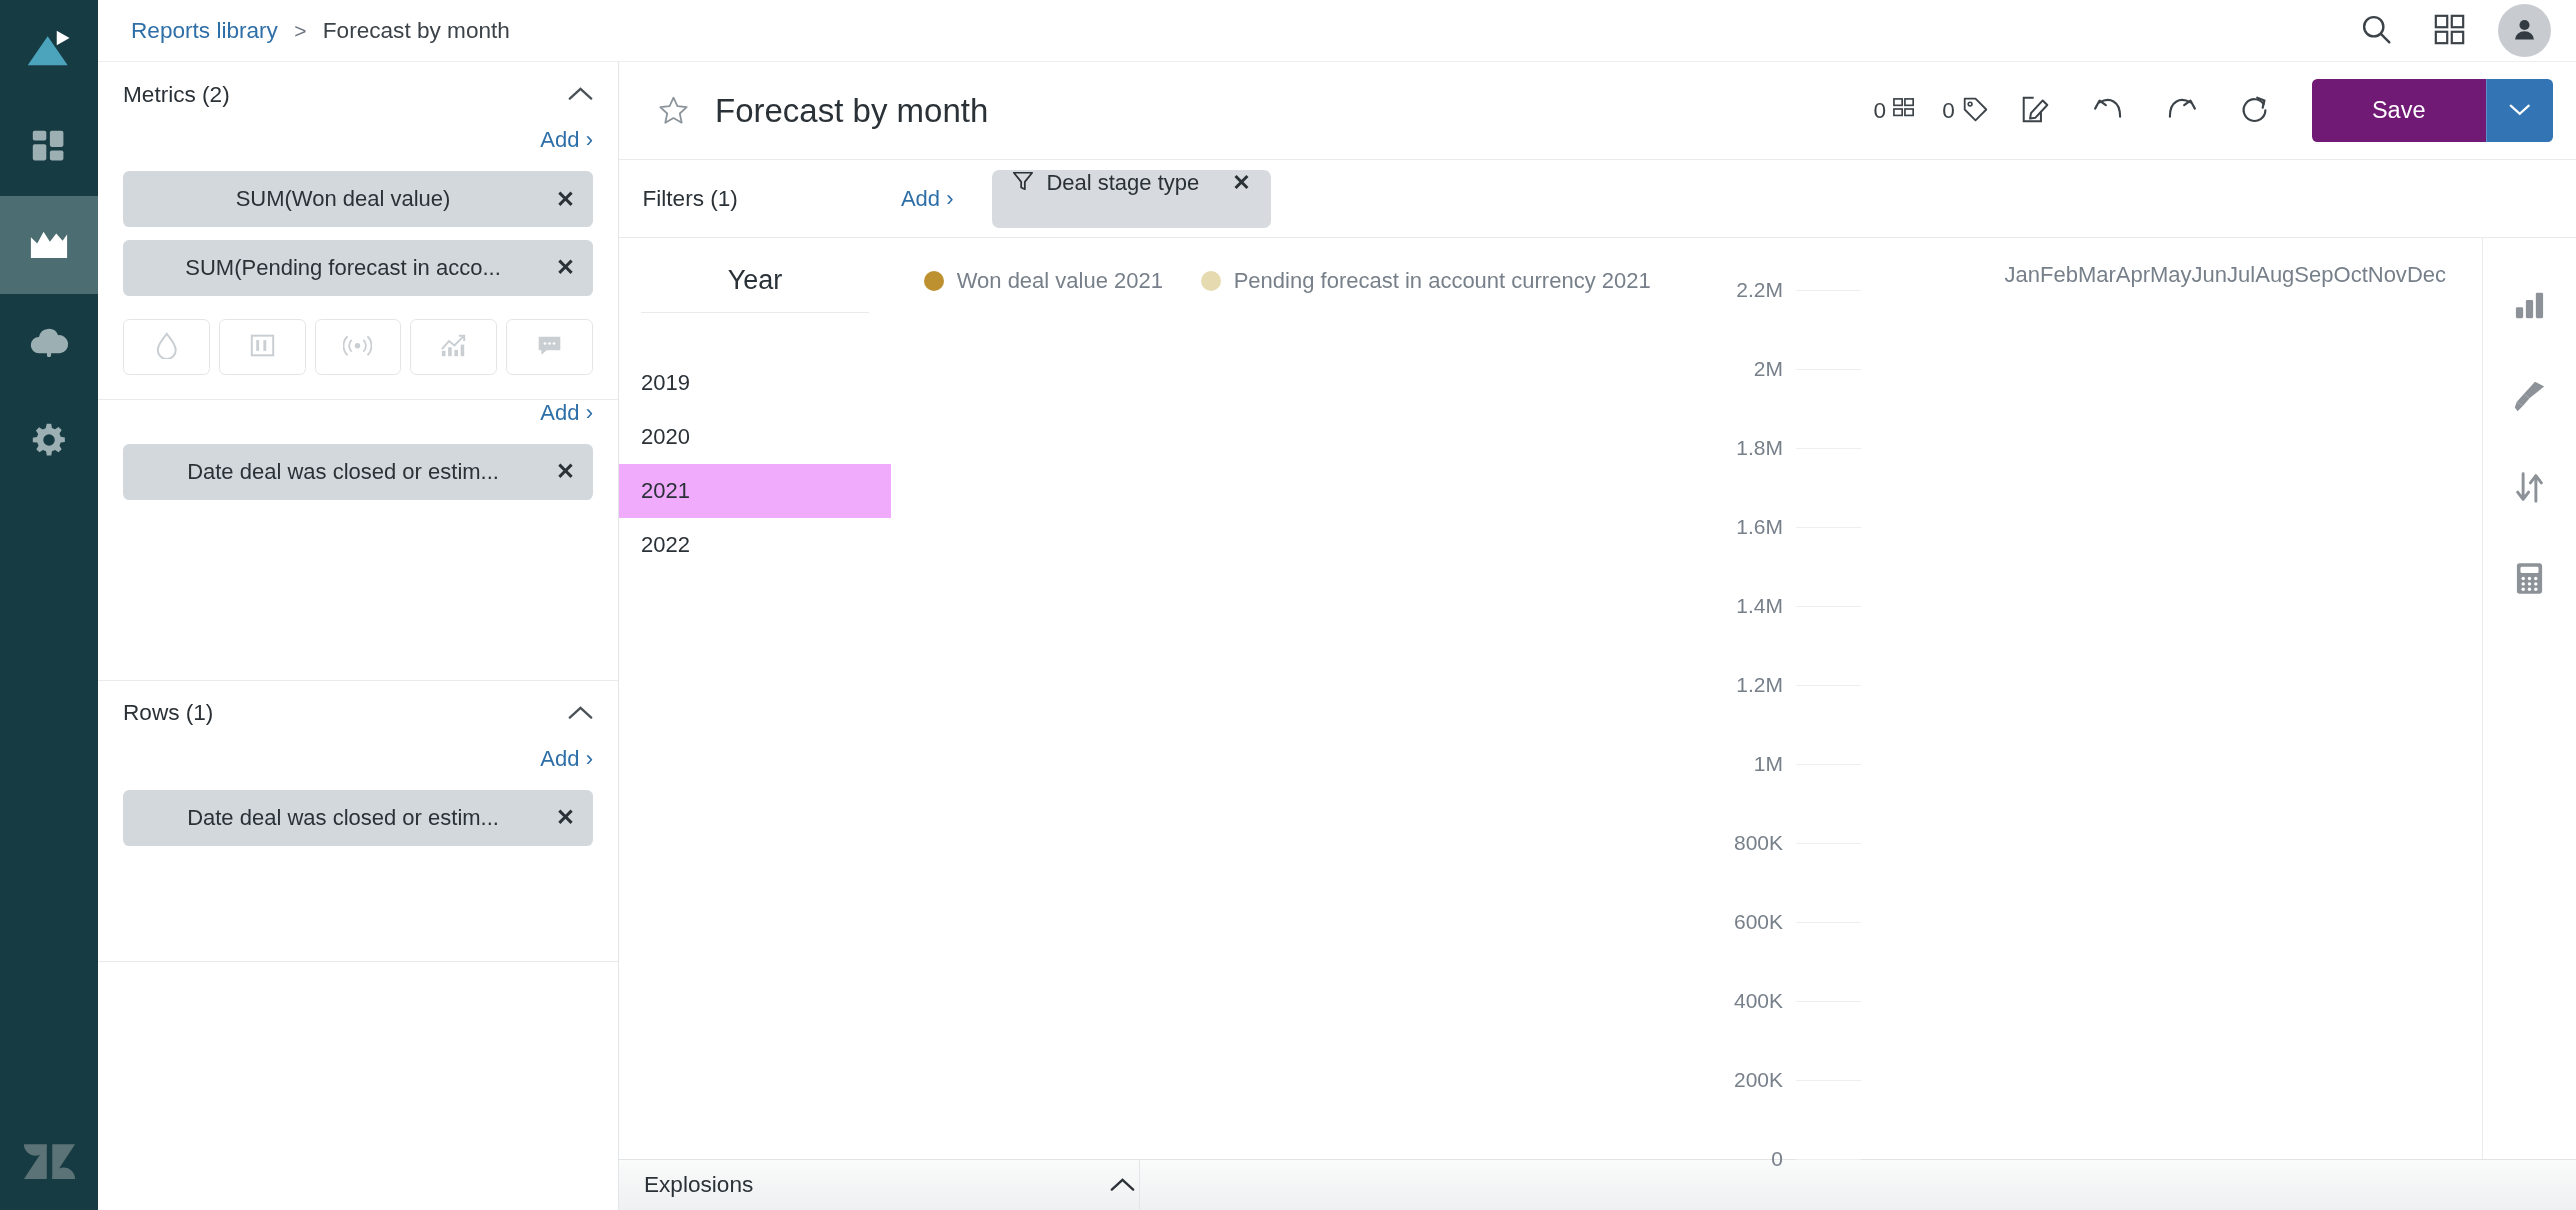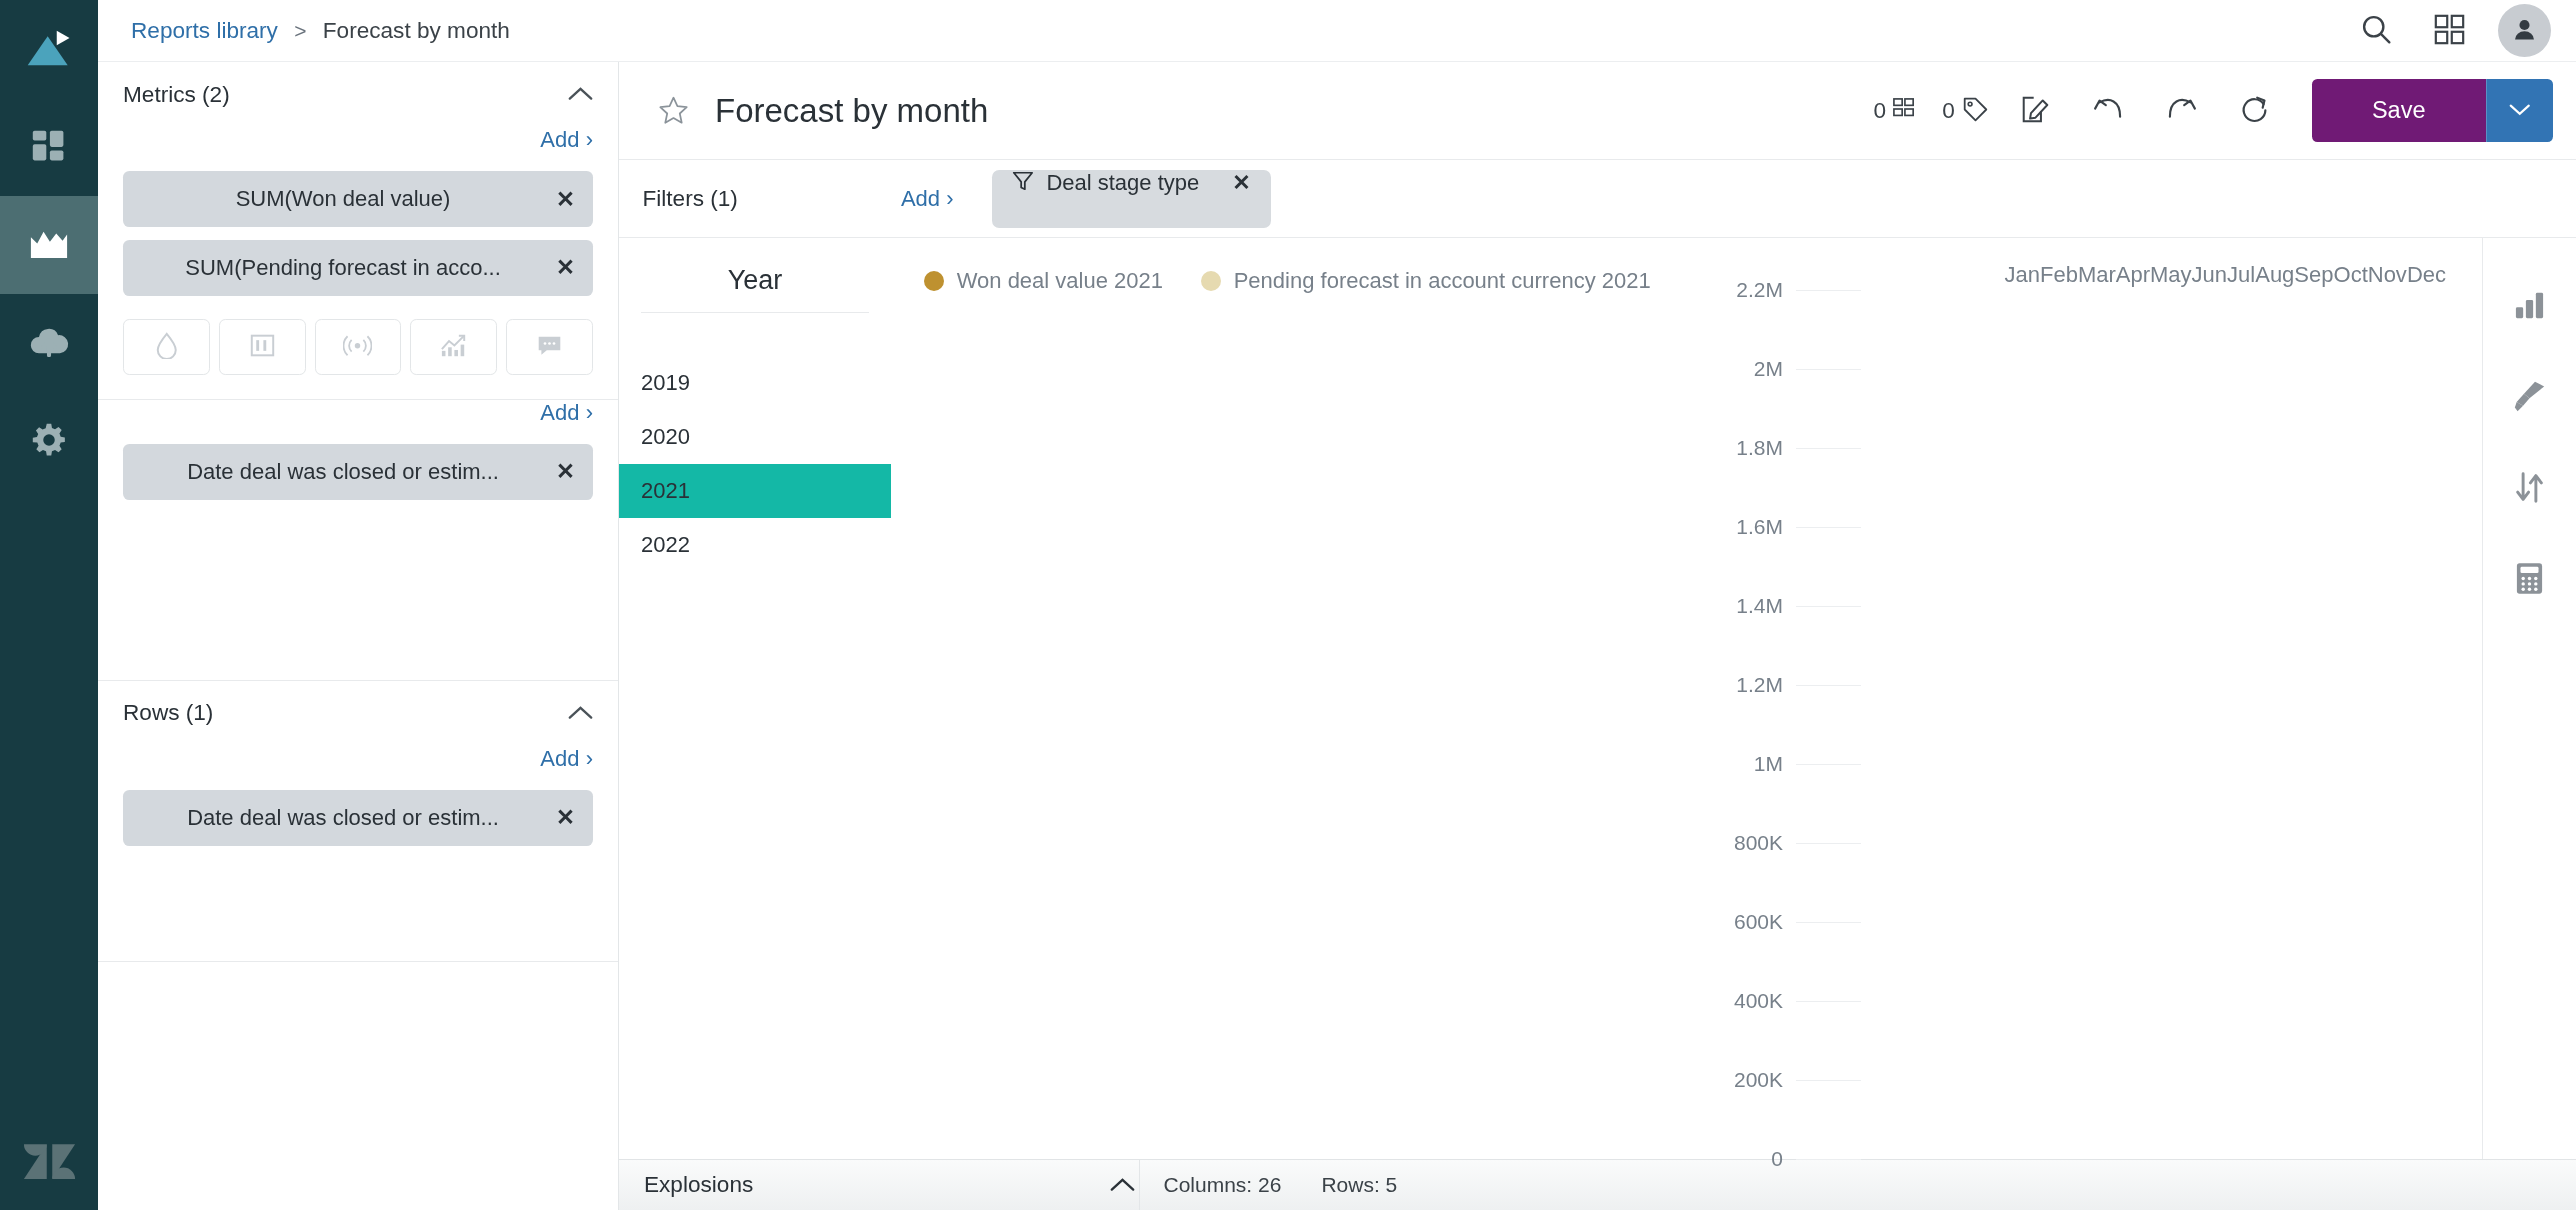--- a/index.html
+++ b/index.html
@@ -126,21 +126,21 @@
     width: 272px; flex: 0 0 272px; padding-top: 12.7px;
   }
   .year-head {
     text-align: center; font-size: 27px; color: #2a3137;
     padding: 14.5px 0 16.3px 0; border-bottom: 0.9px solid #e8eaec; margin: 0 22px;
   }
   .year-item {
     height: 54px; display: flex; align-items: center; padding-left: 22px;
     font-size: 22px; color: #2a3137; cursor: pointer;
   }
-  .year-item.sel { background: #14b8a6; }
+  .year-item.sel { background: #f0abfc; }
   .year-spacer { height: 43px; }
 
   .plotwrap { flex: 1; min-width: 0; display: flex; padding-top: 12.7px; }
   .legend { display: flex; align-items: center; height: 60px; padding-left: 33px; }
   .legend-item { display: flex; align-items: center; margin-right: 38px; cursor: pointer; }
   .legend-dot { width: 20px; height: 20px; border-radius: 50%; margin-right: 12.7px; }
   .legend-txt { font-size: 22px; color: #77808a; white-space: nowrap; }
 
   .plot { flex: 1; display: flex; min-height: 0; position: relative; padding-right: 36px; }
   .yaxis {
@@ -711,23 +711,19 @@
         <div class="statusbar">
           <div class="sb-left">
             <span class="sb-exp">Explosions</span>
             <span class="sb-grow"></span>
             <span style="margin-right:3.6px;display:flex;">
               <svg width="25" height="16.3" viewBox="0 0 28 18">
                   <path d="M2 14 L14 3 L26 14" stroke="#2a3137" stroke-width="2.6" fill="none" stroke-linecap="round"></path>
                 </svg>
             </span>
           </div>
-          <div class="sb-main">
-            <span class="sb-txt">Columns: 26</span>
-            <span class="sb-txt">Rows: 5</span>
-          </div>
         </div>
 
       </div>
     </div>
   </div>
 </div>
 
 
 </body></html>

